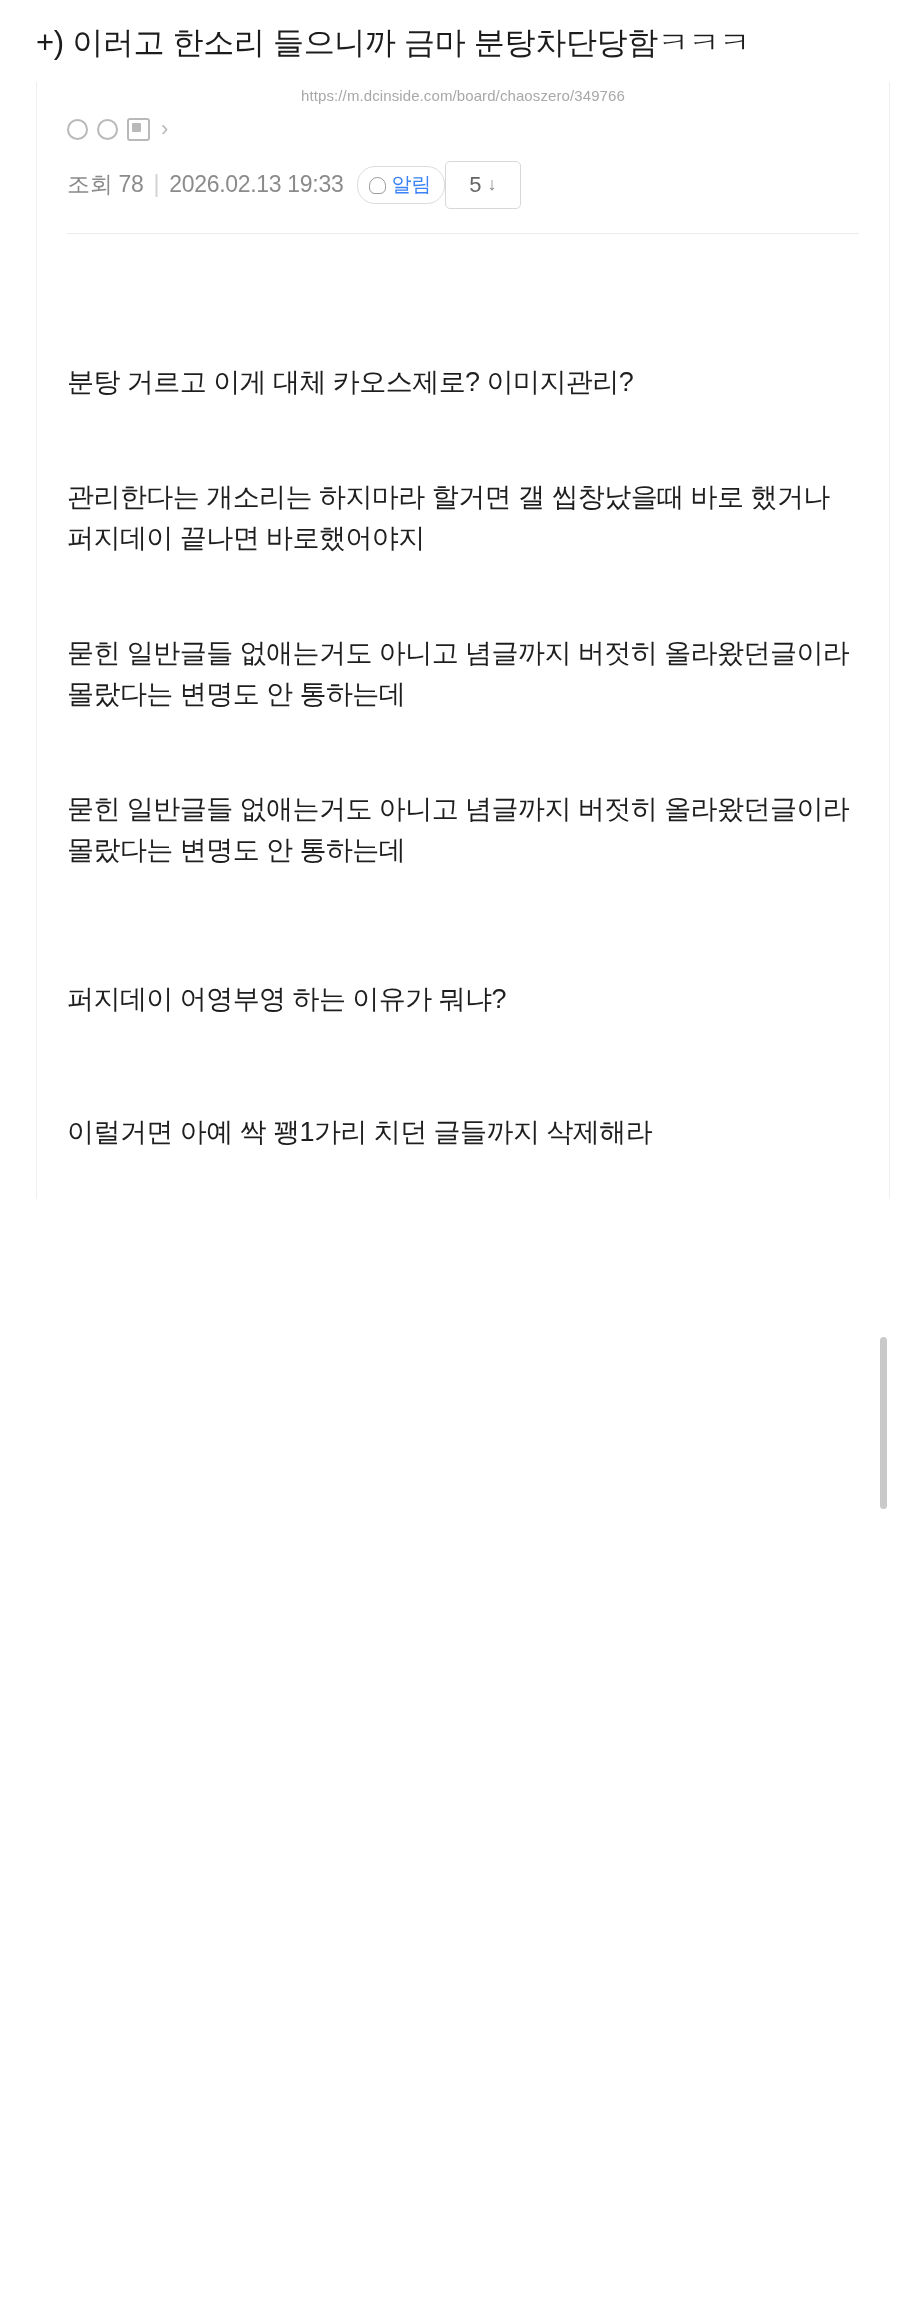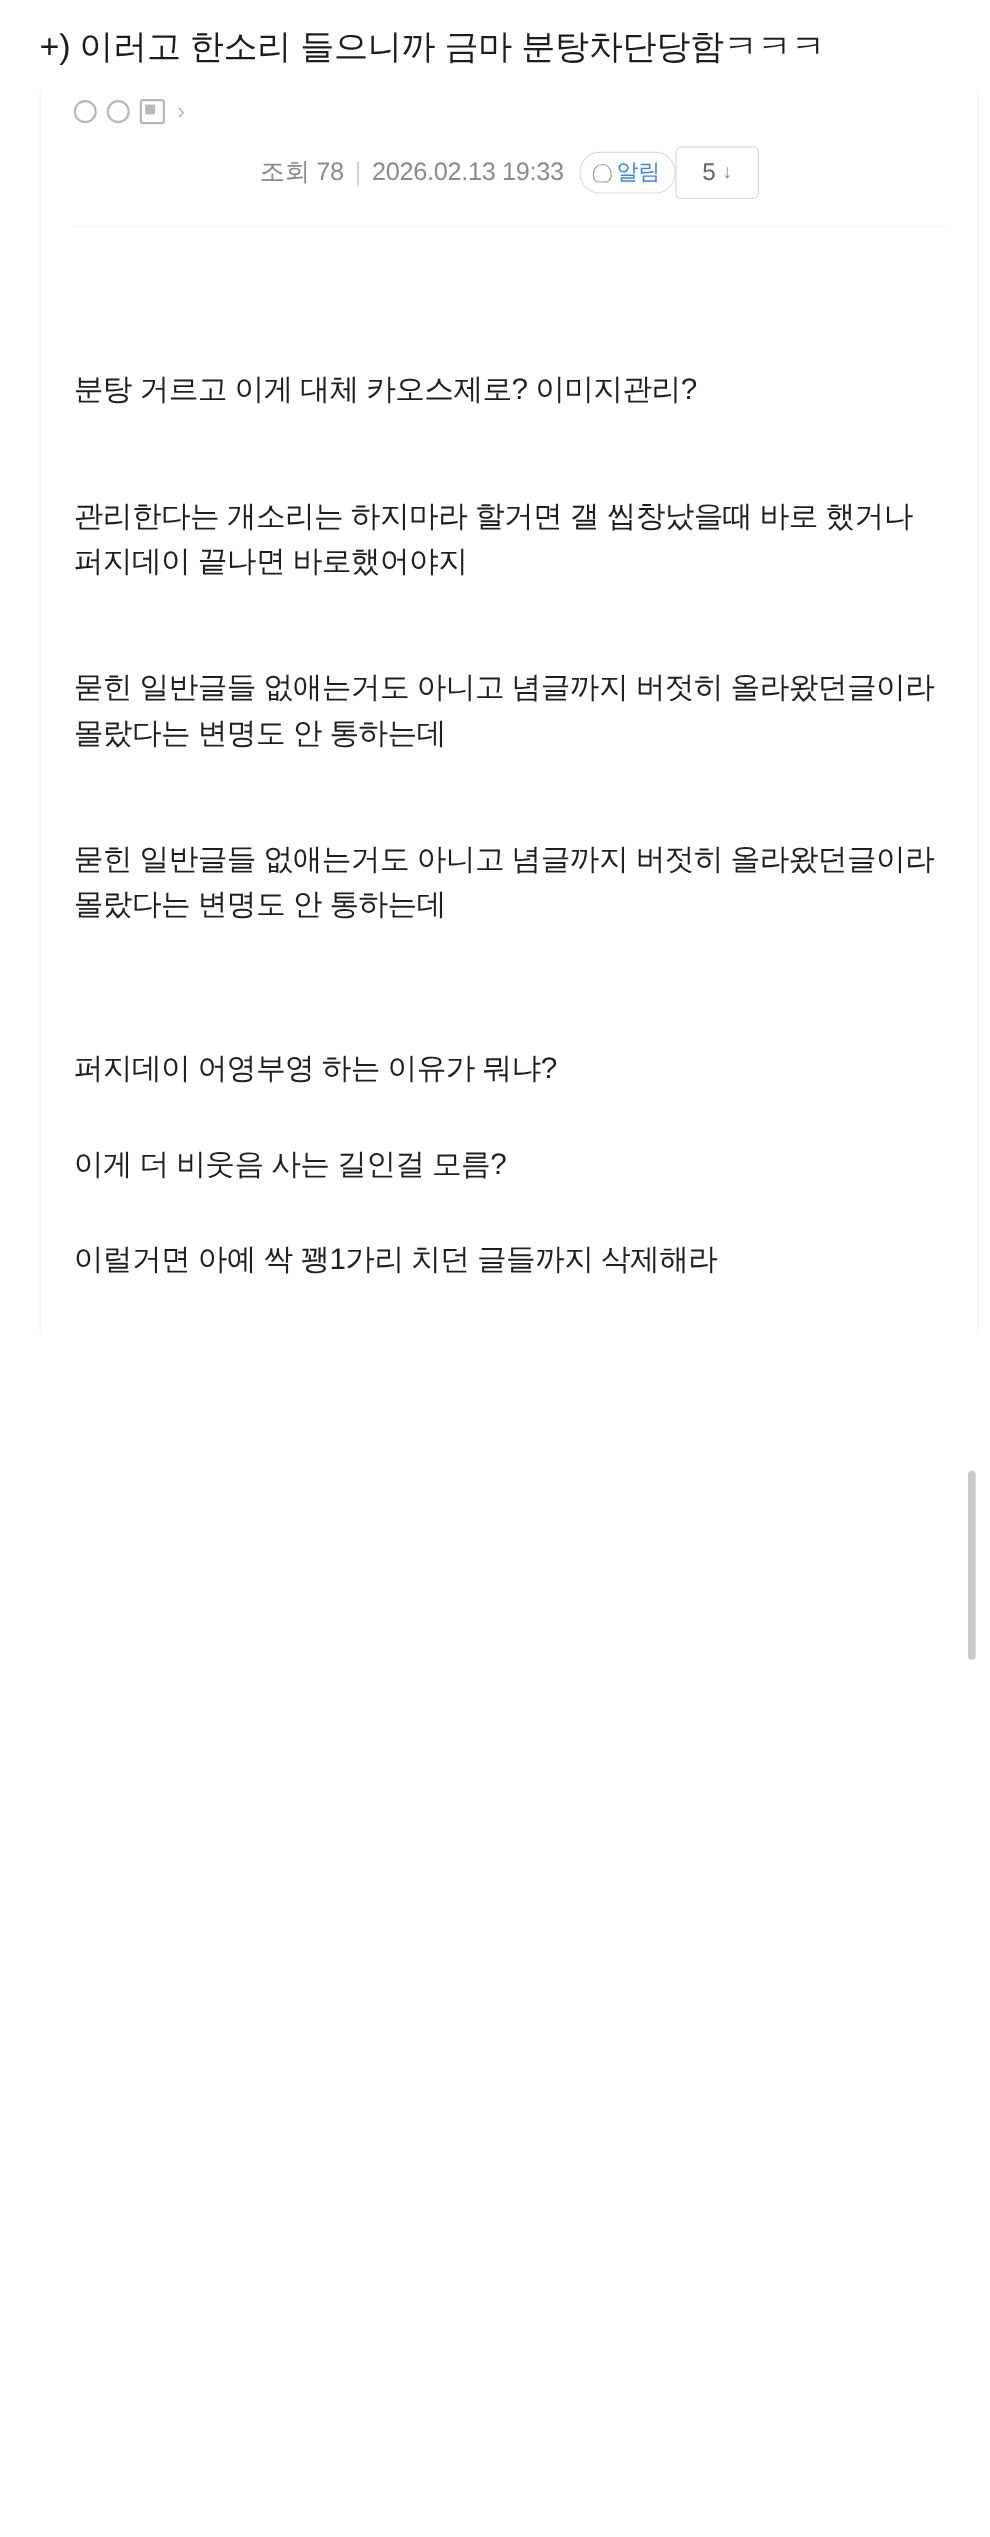--- a/index.html
+++ b/index.html
@@ -128,21 +128,21 @@
   .chev {
     color: #b9b9b9;
     font-size: 22px;
     line-height: 1;
     margin-left: 2px;
   }
 
   .meta-row {
     display: flex;
     align-items: center;
-    justify-content: center;
+    justify-content: flex-start;
     padding: 10px 0 24px 0;
     border-bottom: 1px solid #ededed;
   }
   .meta-left {
     display: flex;
     align-items: center;
     gap: 10px;
     font-size: 23px;
     color: #8b8b8b;
     letter-spacing: -0.3px;
@@ -218,20 +218,23 @@
 </style>
 </head>
 <body>
 
 <div class="page">
 
   <div class="caption">+) 이러고 한소리 들으니까 금마 분탕차단당함ㅋㅋㅋ</div>
 
   <div class="shot">
 
+    <div class="urlbar">
+      <span class="url">https://m.dcinside.com/board/chaoszero/349766</span>
+    </div>
 
 
     <div class="post">
 
 
       <div class="meta-icons">
         <span class="circ"></span>
         <span class="circ"></span>
         <span class="sq"></span>
         <span class="chev">›</span>
@@ -260,21 +263,20 @@
         <div class="gap-lg"></div>
         <p class="para">관리한다는 개소리는 하지마라 할거면 갤 씹창났을때 바로 했거나 퍼지데이 끝나면 바로했어야지</p>
         <div class="gap-lg"></div>
         <p class="para">묻힌 일반글들 없애는거도 아니고 념글까지 버젓히 올라왔던글이라 몰랐다는 변명도 안 통하는데</p>
         <div class="gap-lg"></div>
         <p class="para">묻힌 일반글들 없애는거도 아니고 념글까지 버젓히 올라왔던글이라 몰랐다는 변명도 안 통하는데</p>
         <div class="gap-md"></div>
         <div class="gap-sm"></div>
         <p class="para">퍼지데이 어영부영 하는 이유가 뭐냐?</p>
         <div class="gap-sm"></div>
-        <p class="para">이게 더 비웃음 사는 길인걸 모름?</p>
         <div class="gap-sm"></div>
         <p class="para">이럴거면 아예 싹 꽹1가리 치던 글들까지 삭제해라</p>
         <div class="gap-sm"></div>
       </div>
 
     </div>
 
     <div class="scroll-thumb"></div>
 
   </div>

